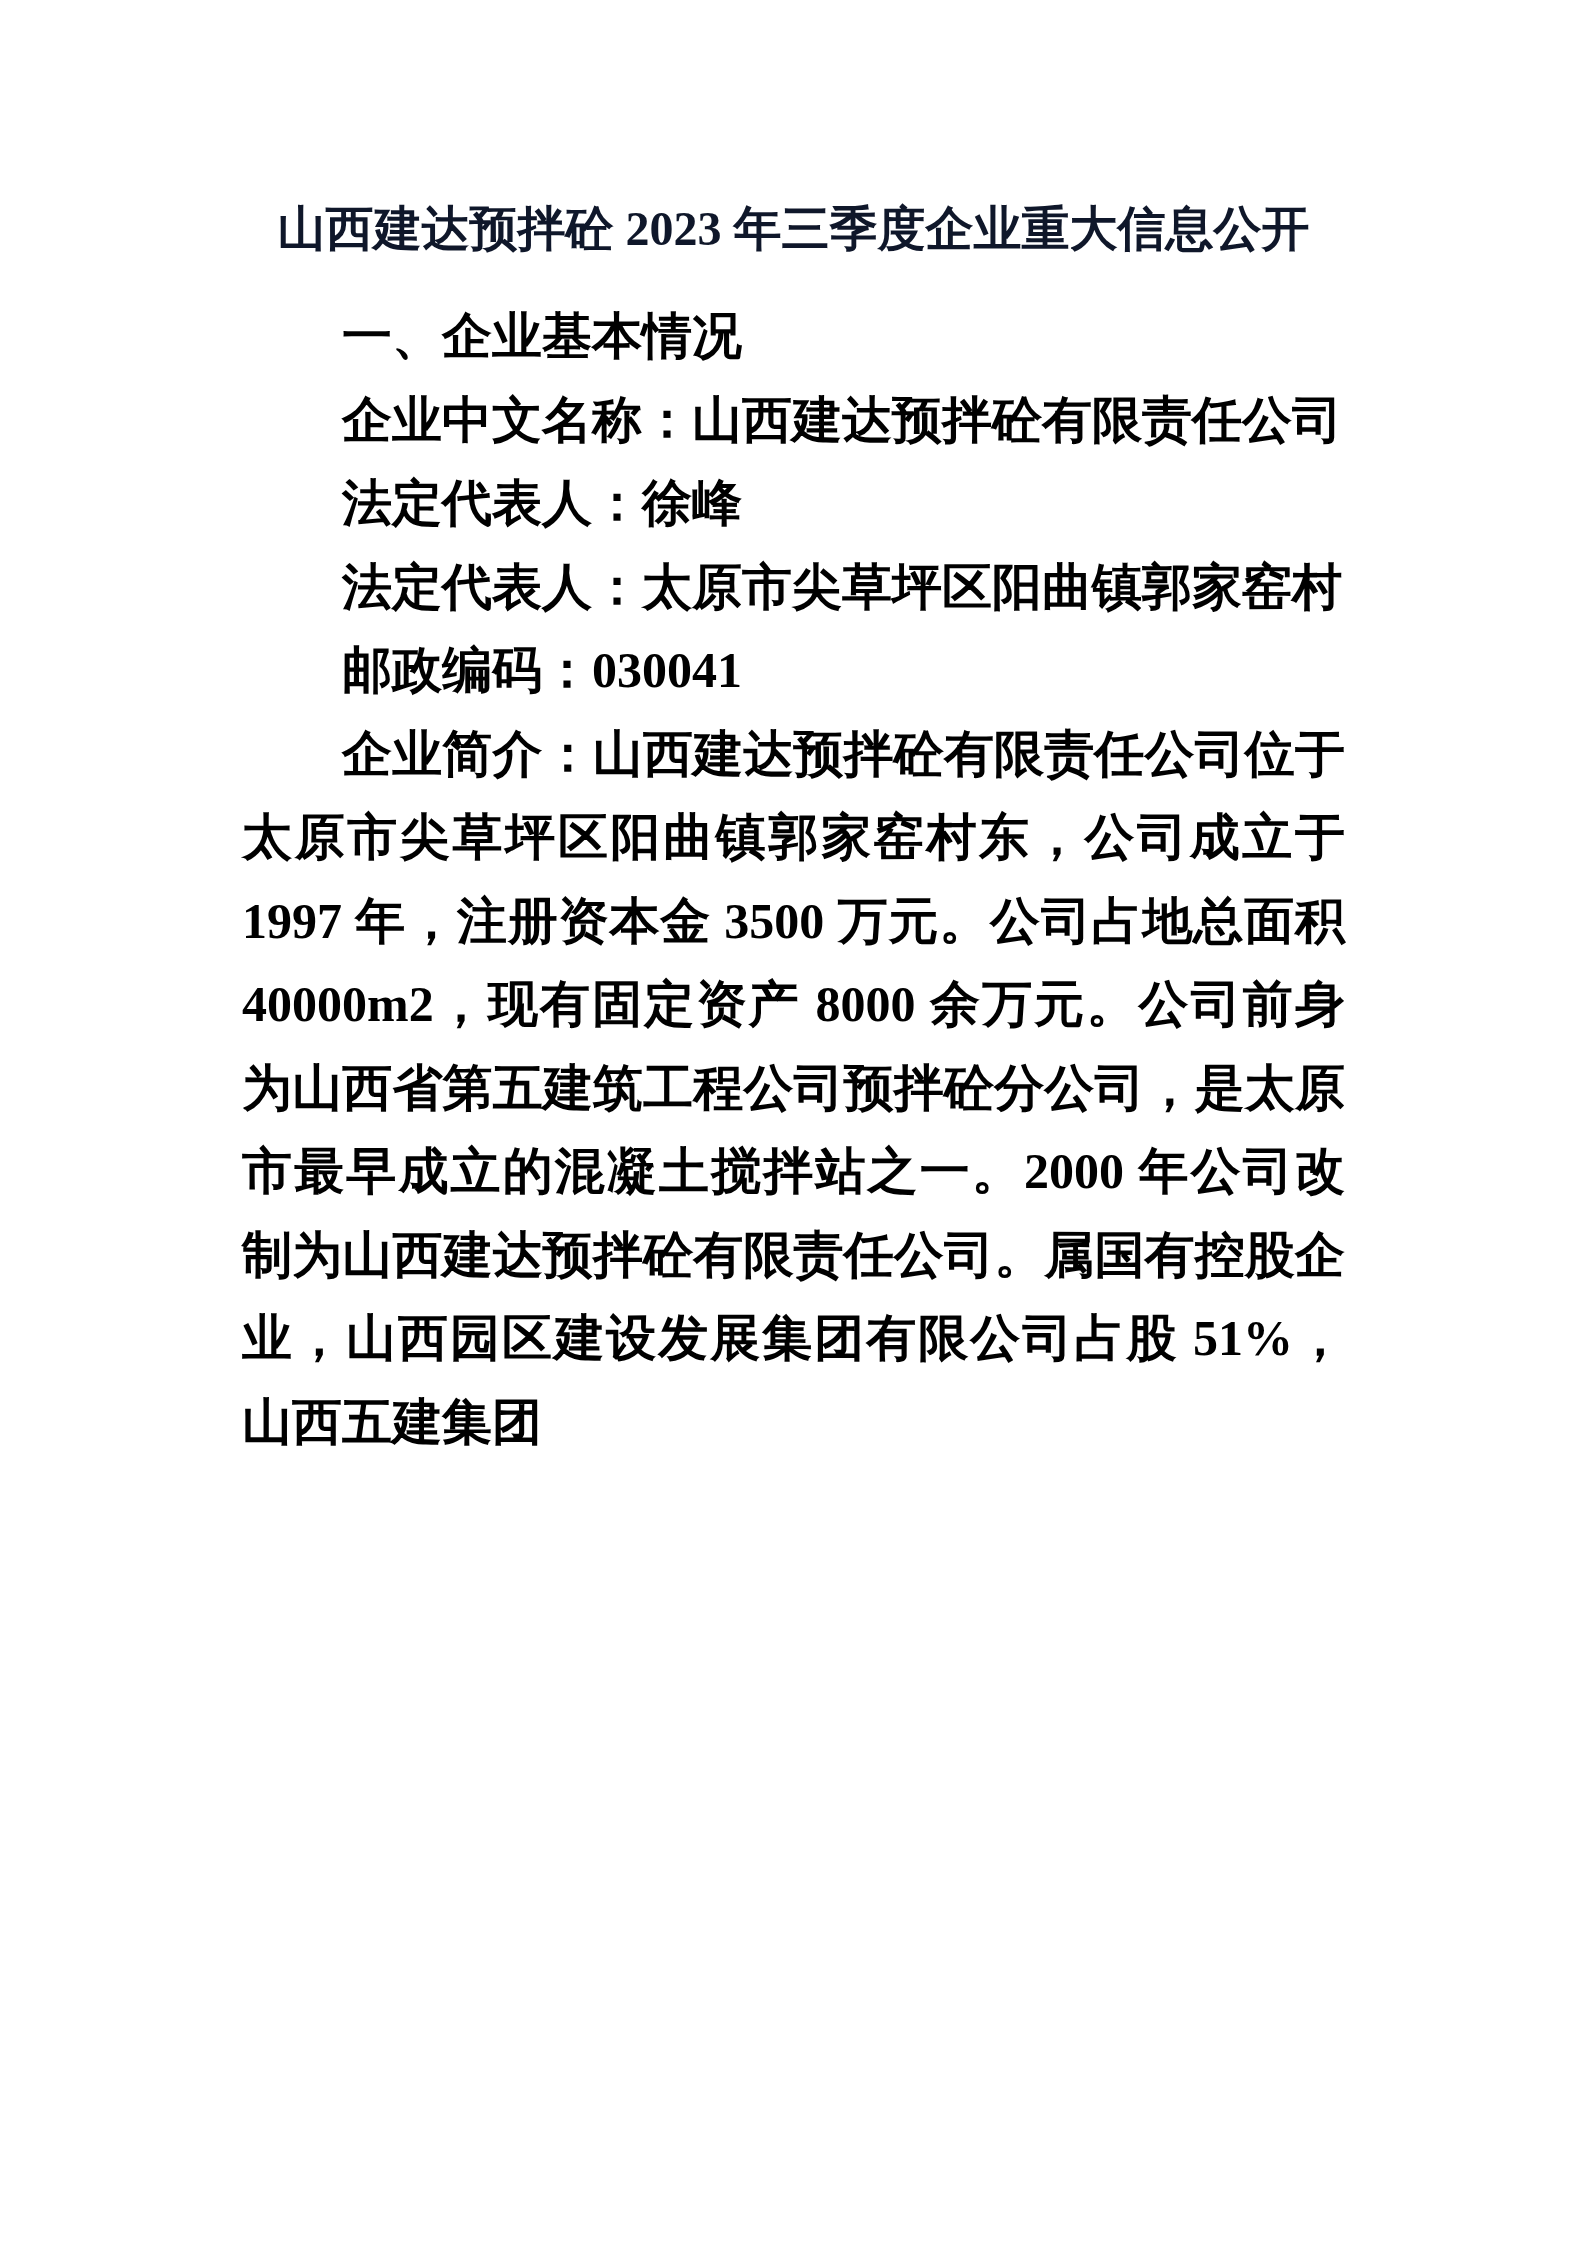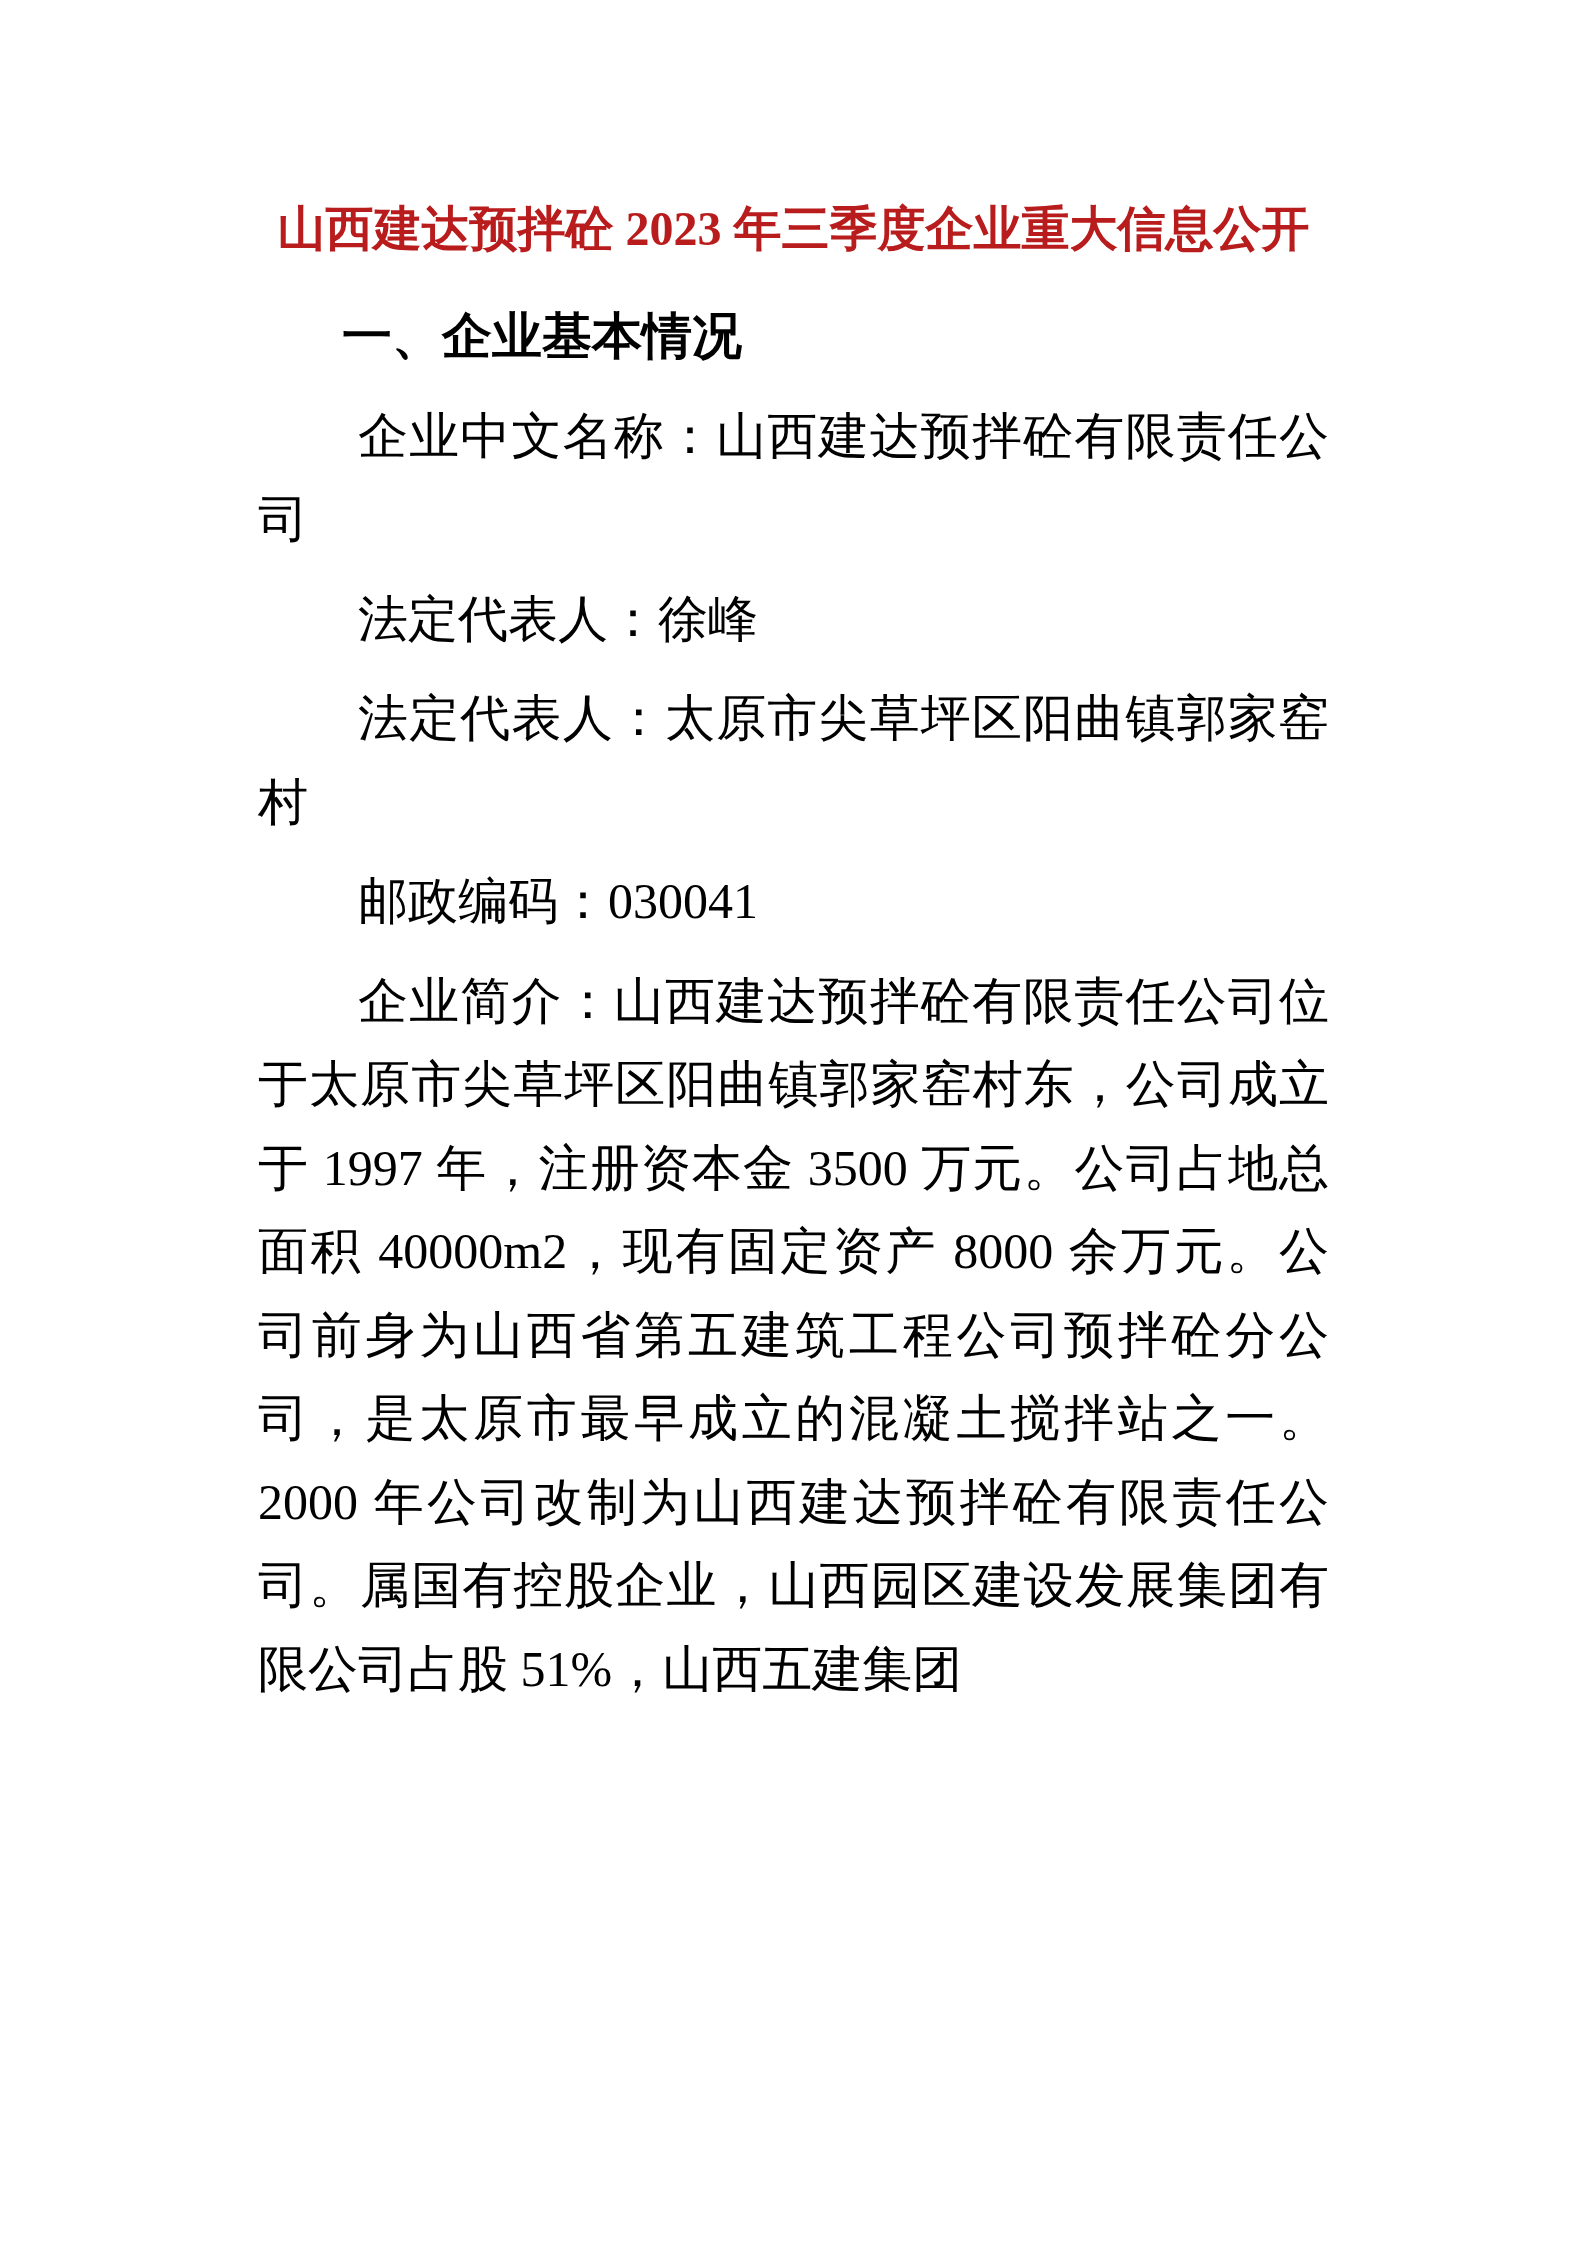--- a/index.html
+++ b/index.html
@@ -15,41 +15,41 @@
     color: #000000;
     font-family: "Liberation Serif", "DejaVu Serif", serif;
     overflow: hidden;
   }
   .doc-title {
     margin: 190px 242px 0 242px;
     font-size: 48px;
     line-height: 78px;
     font-weight: bold;
     text-align: center;
-    color: #b91c1c;
+    color: #0f172a;
     white-space: nowrap;
   }
   .doc-body {
     margin: 27px 242px 0 242px;
     width: 1103px;
     font-size: 50px;
     line-height: 83.5px;
     text-align: justify;
     text-justify: inter-ideograph;
     color: #000000;
   }
   .section-heading {
     margin: 0;
     text-indent: 2em;
     font-weight: bold;
   }
   .para {
-    margin: 16px;
+    margin: 0;
     text-indent: 2em;
-    font-weight: normal;
+    font-weight: bold;
   }
 </style>
 </head>
 <body>
 
 <div class="page">
   <h1 class="doc-title">山西建达预拌砼 2023 年三季度企业重大信息公开</h1>
 
   <div class="doc-body">
     <p class="section-heading">一、企业基本情况</p>

